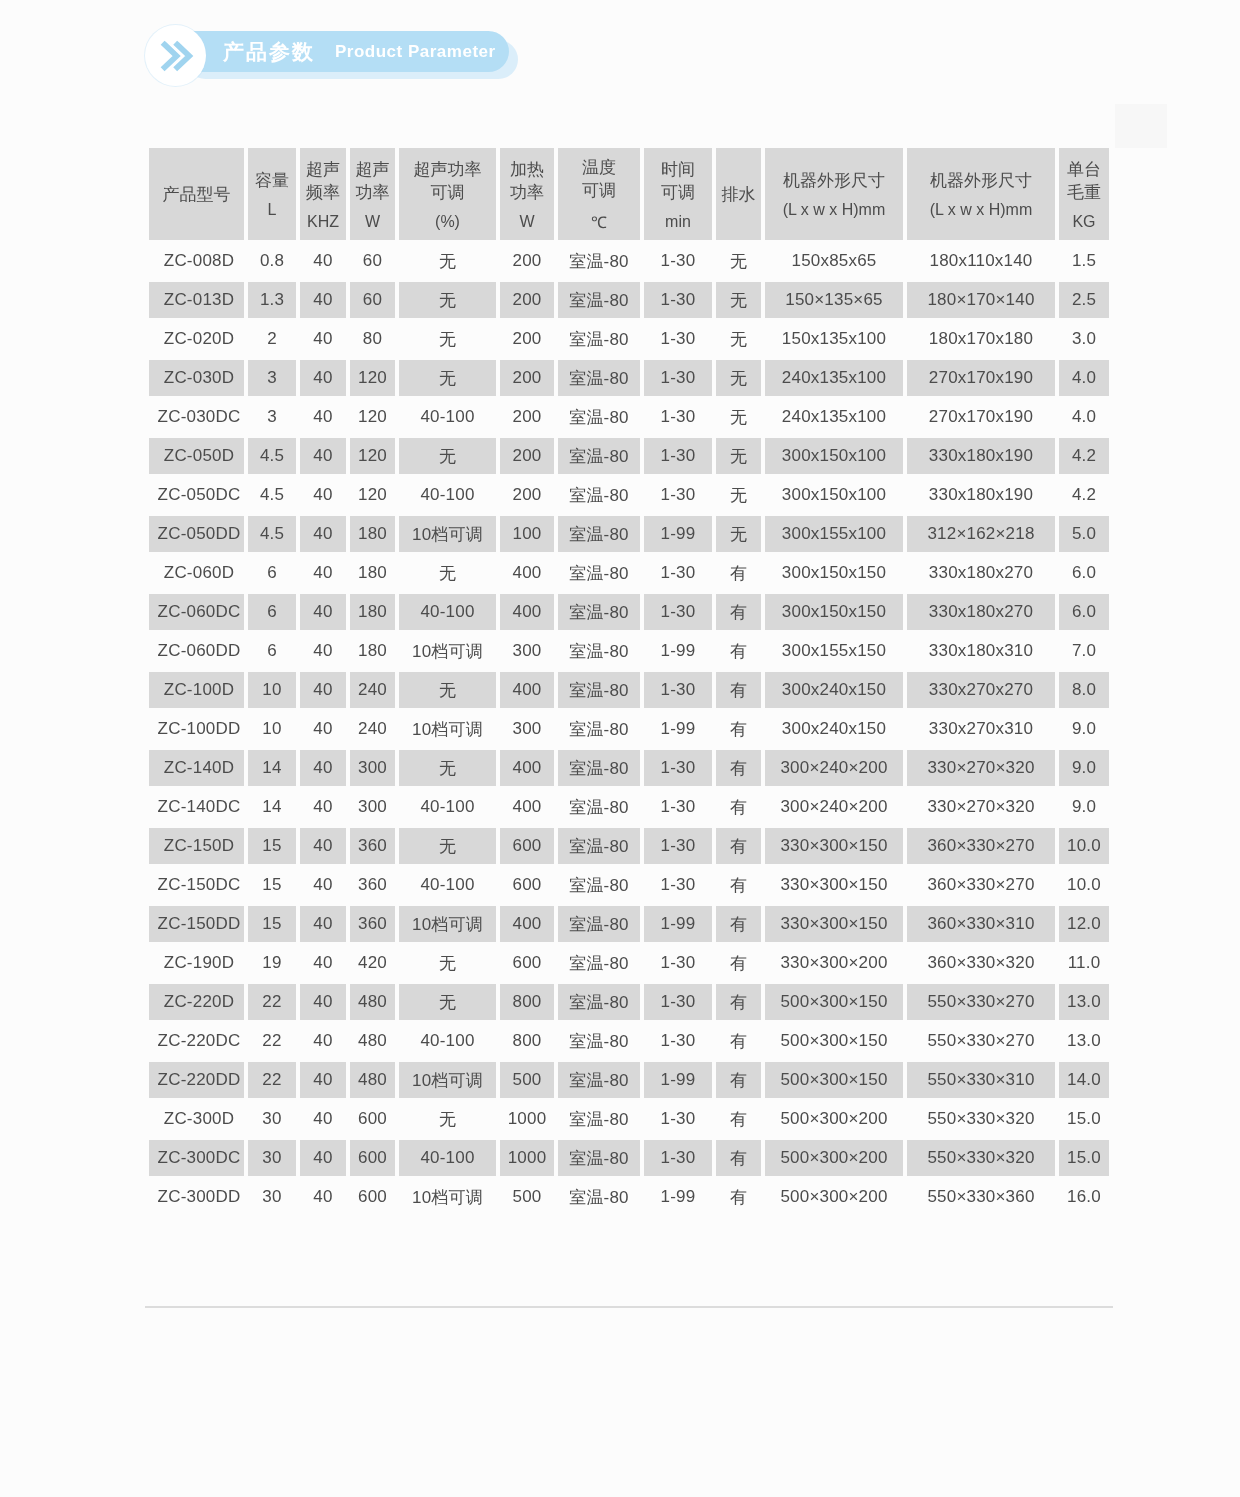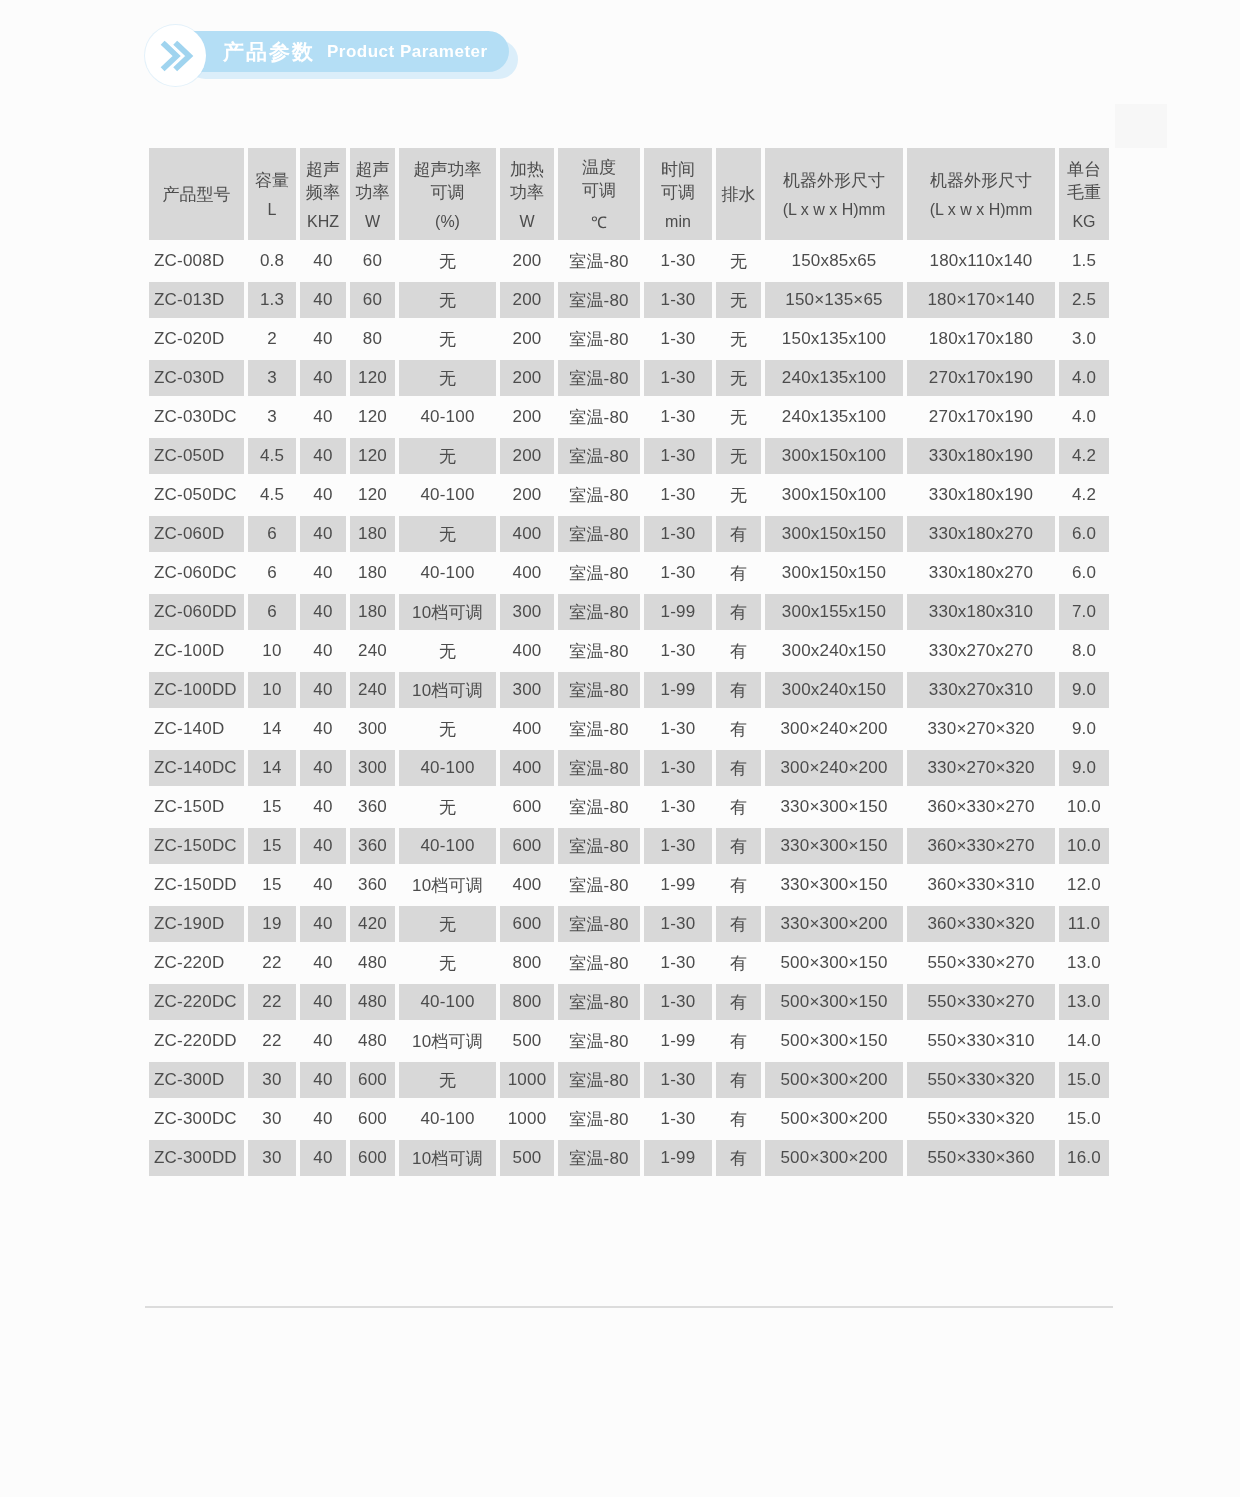--- a/index.html
+++ b/index.html
@@ -21,20 +21,21 @@
   }
   .badge-pill {
     position:absolute; left:174px; top:31px;
     width:335px; height:41px;
     border-radius:21px;
     background:#b4def5;
     z-index:2;
     display:flex; align-items:center;
     padding-left:49px; box-sizing:border-box;
     white-space:nowrap;
+    gap:8px;
   }
   .badge-cn {
     color:#ffffff; font-size:21px; font-weight:bold; letter-spacing:2px;
   }
   .badge-en {
     color:#ffffff; font-size:17px; font-weight:bold; margin-left:12px; letter-spacing:0.5px;
   }
   .badge-circle {
     position:absolute; left:145px; top:25px;
     width:61px; height:61px;
@@ -75,21 +76,21 @@
   .spec-table td {
     height:36px;
     padding:0;
     text-align:center;
     font-size:17px;
     letter-spacing:0.2px;
     white-space:nowrap;
     overflow:hidden;
   }
   .spec-table tbody tr:nth-child(even) td { background:#d8d8d8; }
-  .spec-table td:first-child { text-align:left; padding-left:5px; }
+  .spec-table td:first-child { text-align:center; padding-left:5px; }
 
   .bottom-rule {
     position:absolute; left:145px; top:1306px;
     width:968px; height:2px;
     background:#dcdcdc;
   }
 </style>
 </head>
 <body>
 
@@ -300,20 +301,34 @@
           <td>40-100</td>
           <td>200</td>
           <td>室温-80</td>
           <td>1-30</td>
           <td>无</td>
           <td>300x150x100</td>
           <td>330x180x190</td>
           <td>4.2</td>
         </tr>
         <tr>
+          <td>ZC-050DD</td>
+          <td>4.5</td>
+          <td>40</td>
+          <td>180</td>
+          <td>10档可调</td>
+          <td>100</td>
+          <td>室温-80</td>
+          <td>1-99</td>
+          <td>无</td>
+          <td>300x155x100</td>
+          <td>312×162×218</td>
+          <td>5.0</td>
+        </tr>
+        <tr>
           <td>ZC-060D</td>
           <td>6</td>
           <td>40</td>
           <td>180</td>
           <td>无</td>
           <td>400</td>
           <td>室温-80</td>
           <td>1-30</td>
           <td>有</td>
           <td>300x150x150</td>

